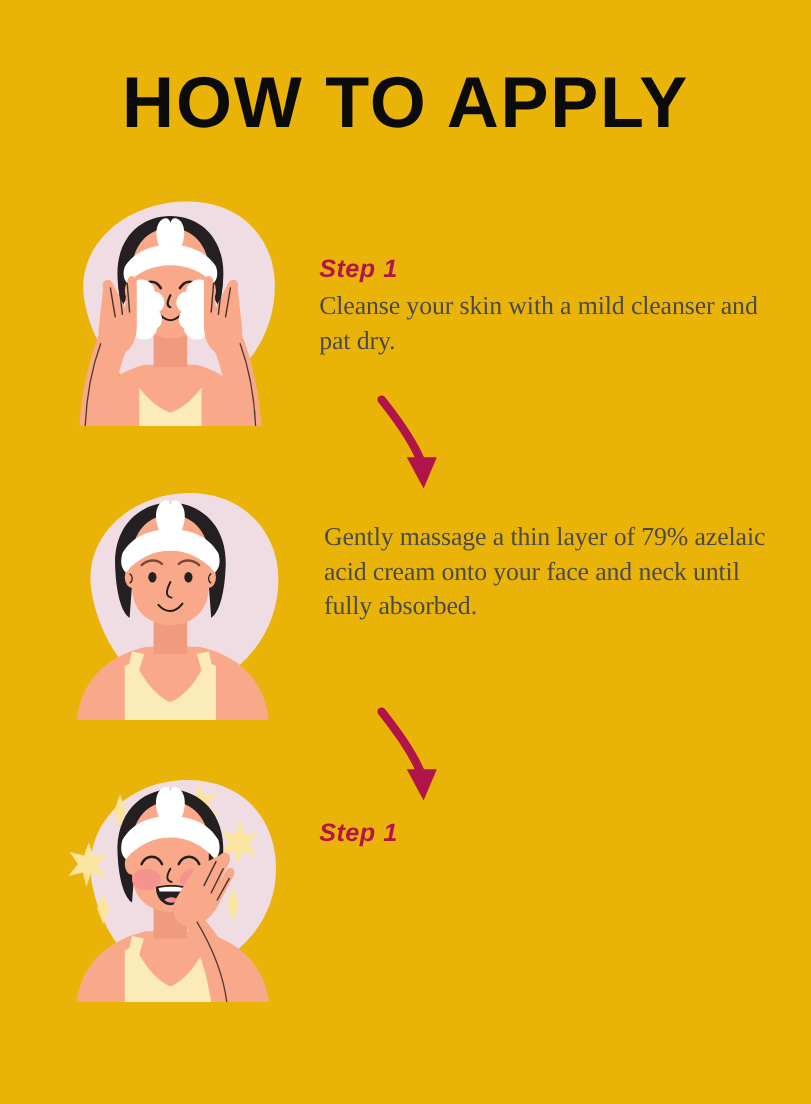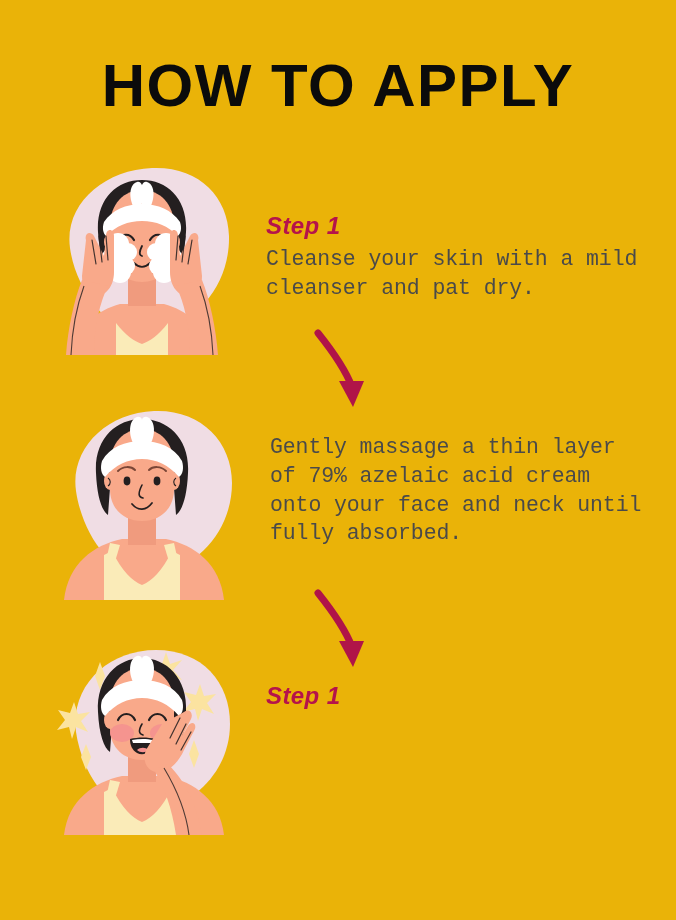--- a/index.html
+++ b/index.html
@@ -63,28 +63,28 @@
     width: 380px;
   }
   .t1 { top: 52px; }
   .t2 { top: 28px; }
   .t3 { top: 42px; }
 
   .step-label {
     font-family: "Liberation Sans", sans-serif;
     font-weight: bold;
     font-style: italic;
-    font-size: 24px;
+    font-size: 21px;
     color: #b5134b;
     letter-spacing: 0.4px;
     margin: 0 0 4px 0;
     line-height: 1.2;
   }
   .step-body {
-    font-family: Liberation Mono, monospace;
+    font-family: Liberation Serif, serif;
     font-size: 21.5px;
     color: #4a4a4a;
     line-height: 1.34;
     margin: 0;
     letter-spacing: -0.1px;
   }
   .indent-body { padding-left: 4px; }
 
   
   .arrow {

